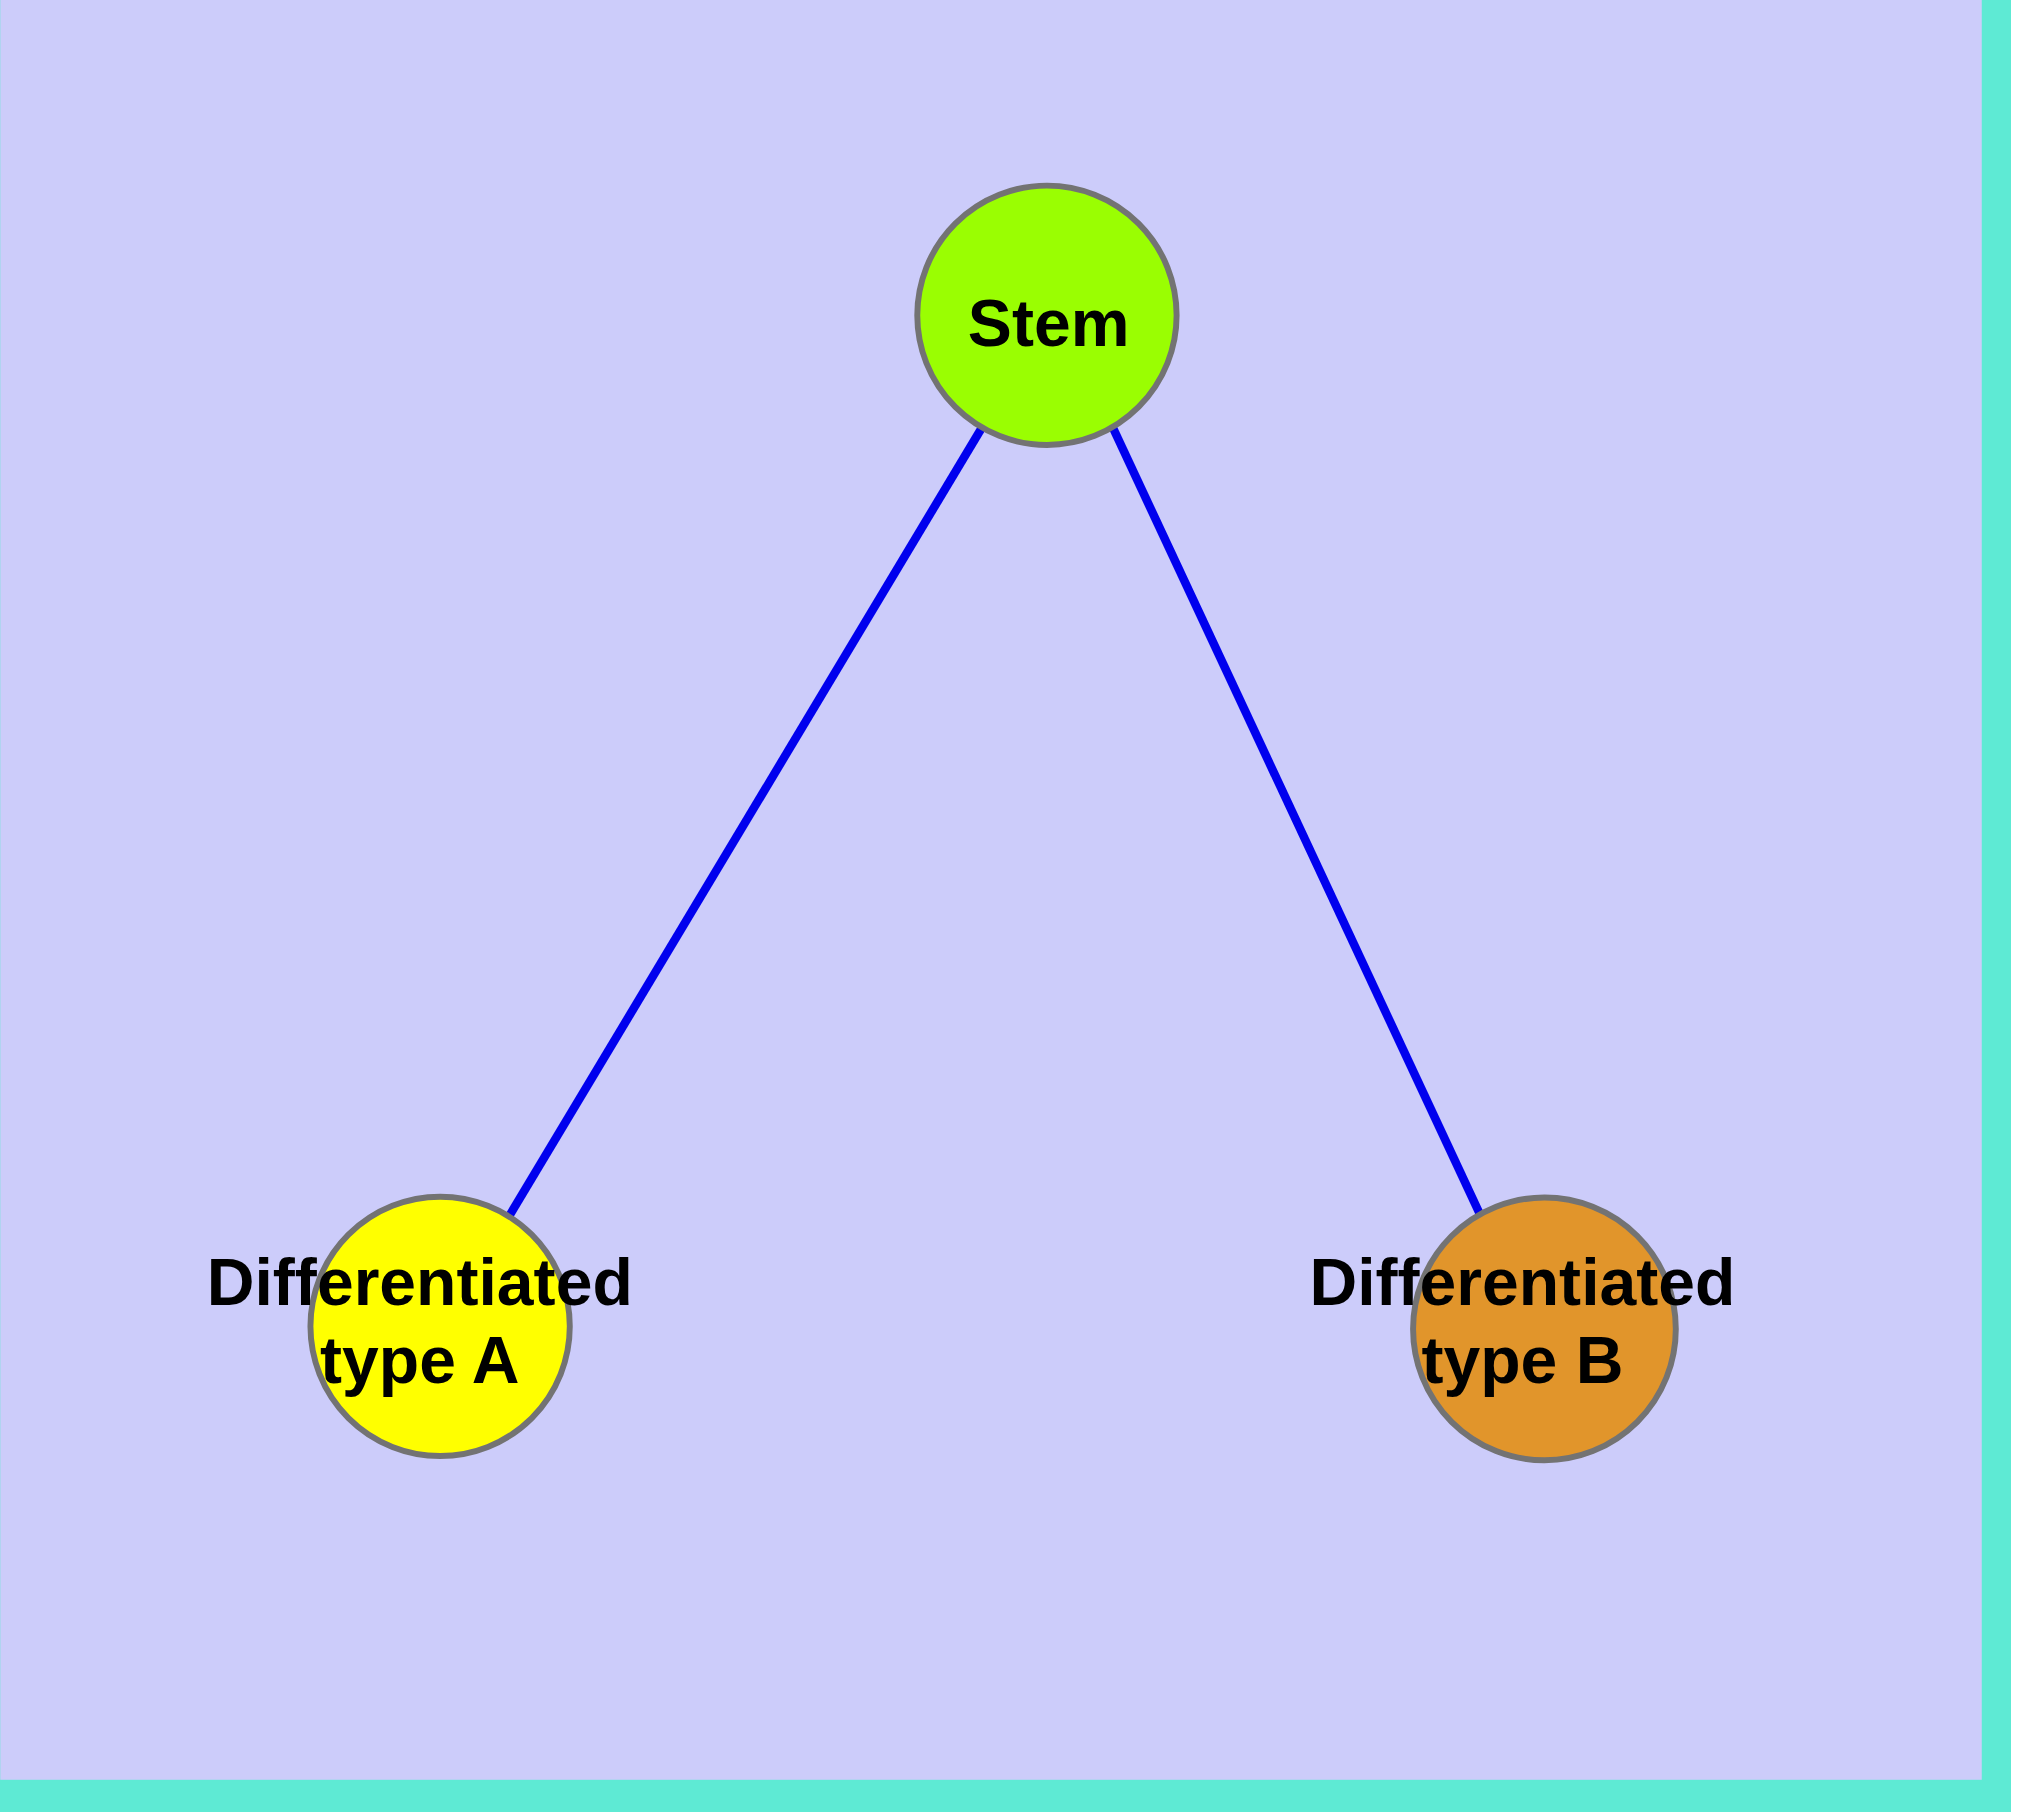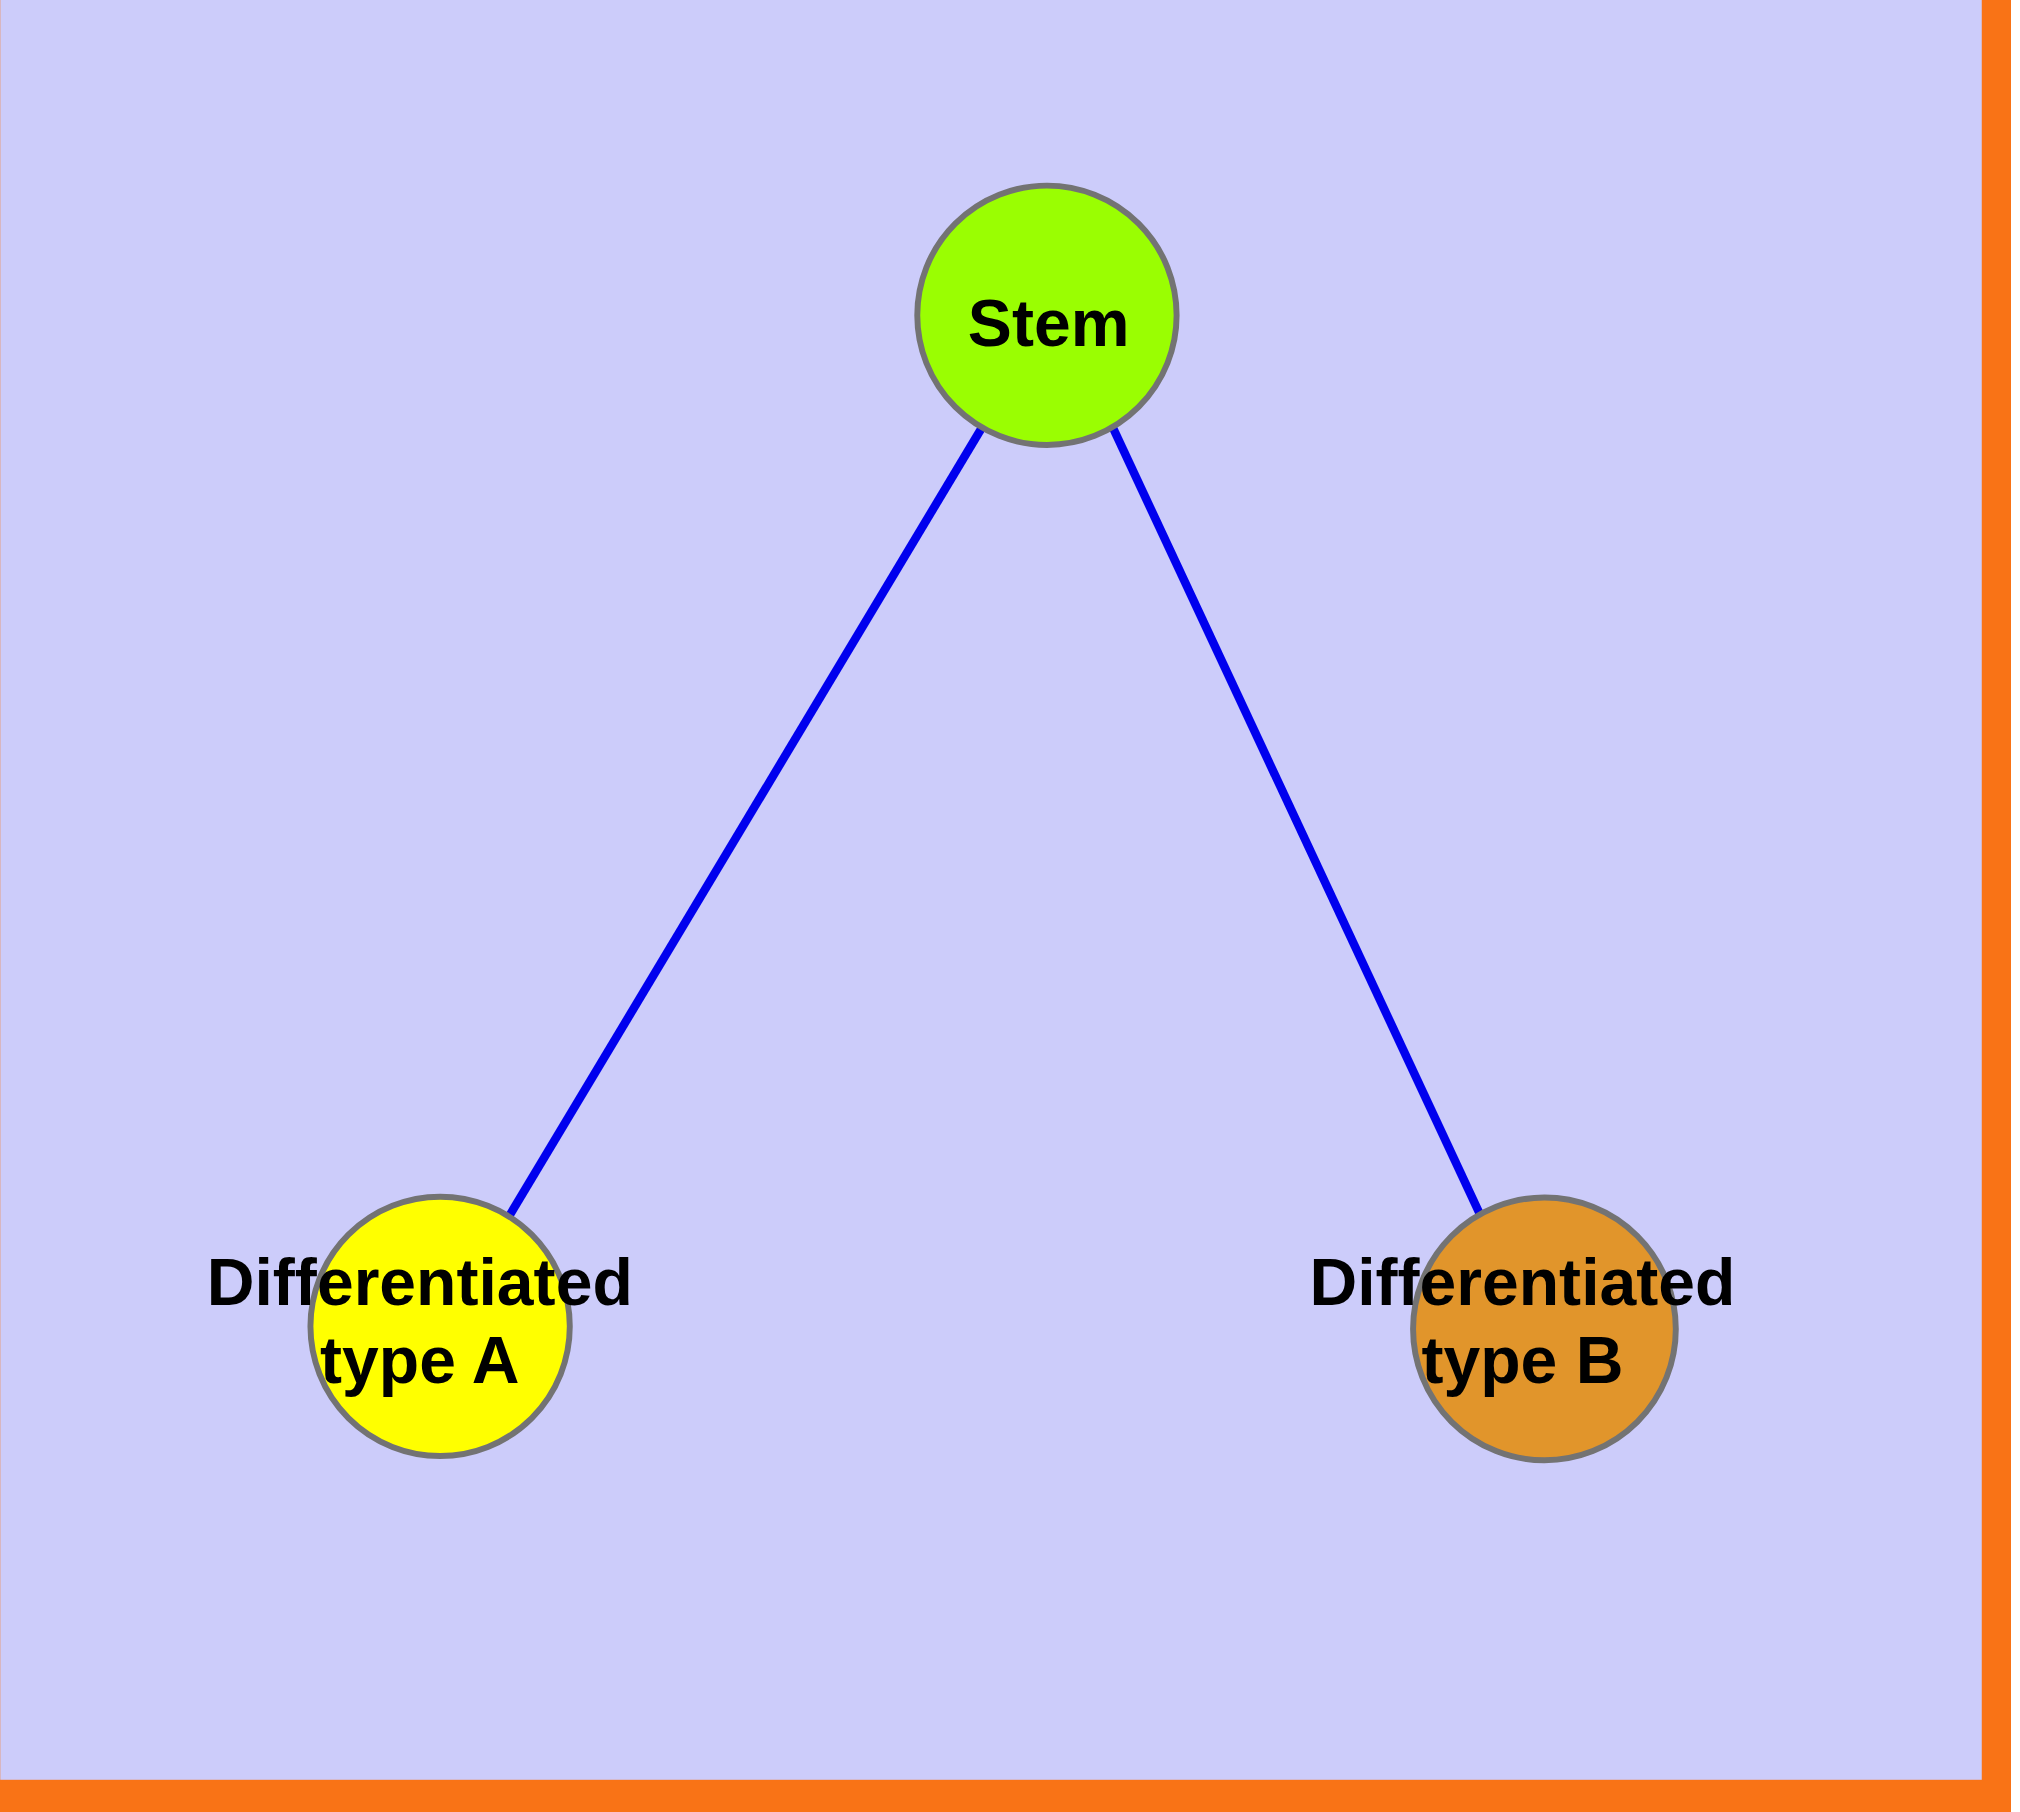--- a/index.html
+++ b/index.html
@@ -10,21 +10,21 @@
   body {
     width: 2021px;
     height: 1812px;
     overflow: hidden;
     font-family: "Liberation Sans", sans-serif;
   }
   #diagram-root {
     position: relative;
     width: 2011px;
     height: 1812px;
-    background: #f97316;
+    background: #5eead4;
   }
   #graph-svg {
     position: absolute;
     top: 0;
     left: 0;
     width: 2021px;
     height: 1812px;
     display: block;
   }
   .node-label {

